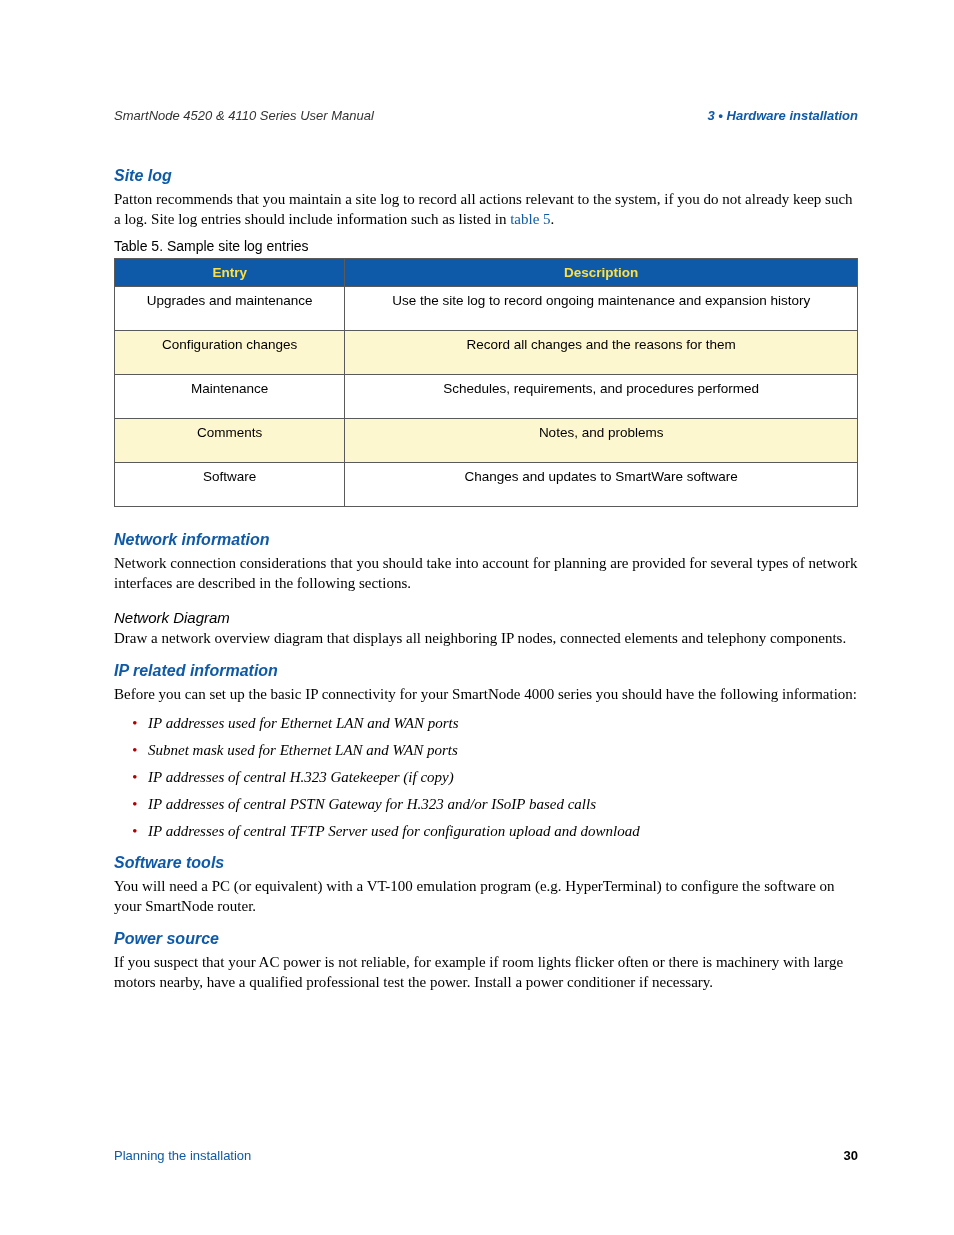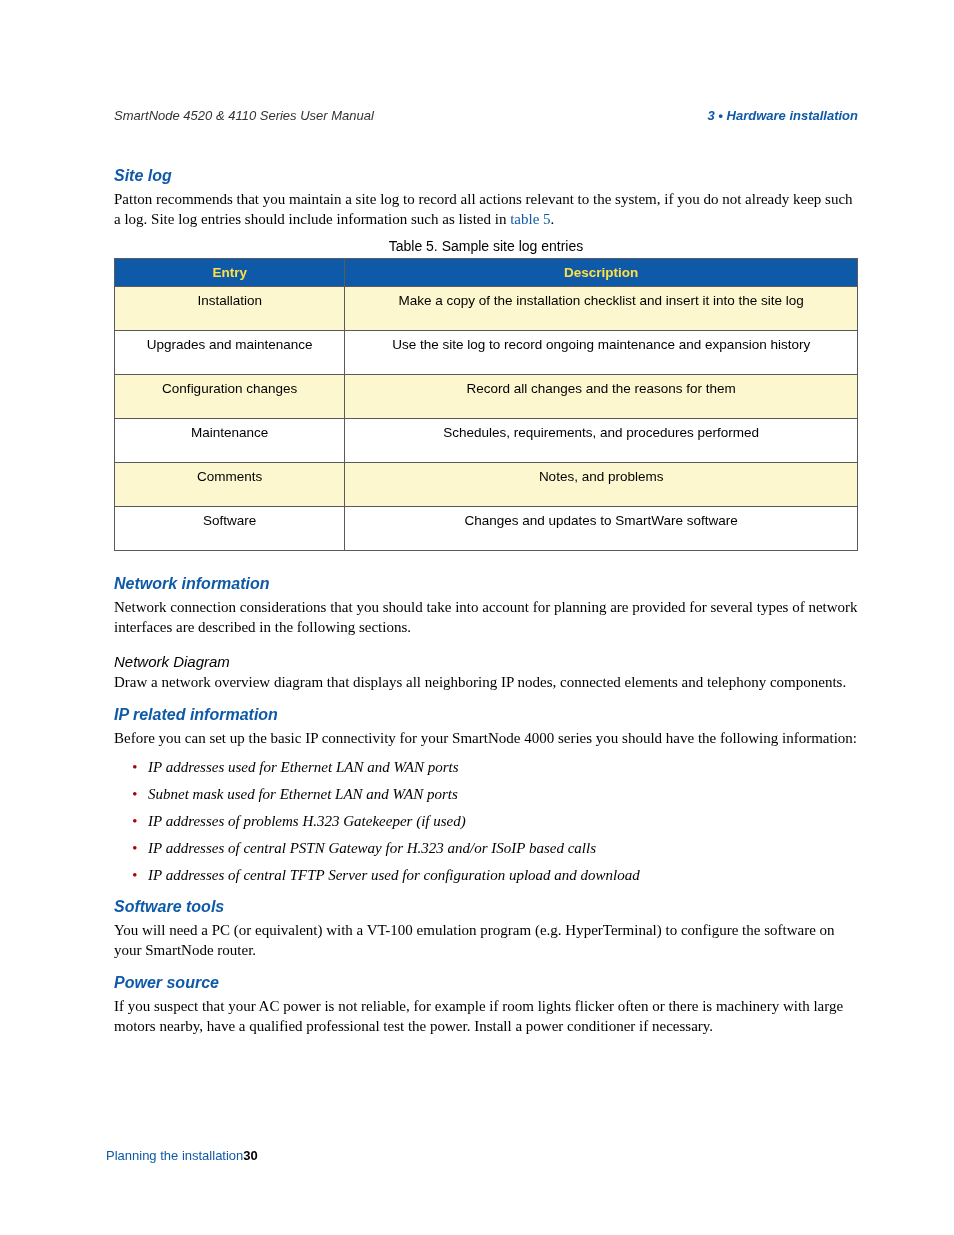--- a/index.html
+++ b/index.html
@@ -40,21 +40,20 @@
   .body-text {
     font-family: Liberation Serif, serif;
     font-size: 15px;
     line-height: 1.35;
     margin: 0 0 8px 0;
   }
   .link-ref {
     color: #0f5aa8;
   }
   .table-caption {
-    text-align: center;
     font-family: Verdana, Arial, sans-serif;
     font-size: 14px;
     margin: 2px 0 4px 0;
   }
   table.sitelog {
     width: 100%;
     border-collapse: collapse;
     font-family: Verdana, Arial, sans-serif;
     font-size: 13.5px;
   }
@@ -101,24 +100,25 @@
   ul.bullets li::before {
     content: "•";
     position: absolute;
     left: 0;
     top: 0;
     color: #b00000;
     font-size: 15px;
   }
   .footer-row {
     position: absolute;
-    left: 106px;
+    left: 114px;
     right: 96px;
     bottom: 72px;
     display: flex;
+    justify-content: space-between;
     font-family: Verdana, Arial, sans-serif;
     font-size: 13px;
   }
   .footer-left { color: #0f5aa8; }
   .footer-right { font-weight: bold; }
 </style>
 </head>
 <body>
 
 <div class="page">
@@ -135,24 +135,20 @@
 
   <div class="table-caption">Table 5. Sample site log entries</div>
   <table class="sitelog">
     <thead>
       <tr>
         <th>Entry</th>
         <th>Description</th>
       </tr>
     </thead>
     <tbody>
-      <tr class="yellow">
-        <td class="entry">Installation</td>
-        <td>Make a copy of the installation checklist and insert it into the site log</td>
-      </tr>
       <tr class="white">
         <td class="entry">Upgrades and maintenance</td>
         <td>Use the site log to record ongoing maintenance and expansion history</td>
       </tr>
       <tr class="yellow">
         <td class="entry">Configuration changes</td>
         <td>Record all changes and the reasons for them</td>
       </tr>
       <tr class="white">
         <td class="entry">Maintenance</td>
@@ -173,21 +169,21 @@
   <p class="body-text">Network connection considerations that you should take into account for planning are provided for several types of network interfaces are described in the following sections.</p>
 
   <div class="subheading">Network Diagram</div>
   <p class="body-text">Draw a network overview diagram that displays all neighboring IP nodes, connected elements and telephony components.</p>
 
   <div class="section-title">IP related information</div>
   <p class="body-text">Before you can set up the basic IP connectivity for your SmartNode 4000 series you should have the following information:</p>
   <ul class="bullets">
     <li>IP addresses used for Ethernet LAN and WAN ports</li>
     <li>Subnet mask used for Ethernet LAN and WAN ports</li>
-    <li>IP addresses of problems H.323 Gatekeeper (if used)</li>
+    <li>IP addresses of central H.323 Gatekeeper (if copy)</li>
     <li>IP addresses of central PSTN Gateway for H.323 and/or ISoIP based calls</li>
     <li>IP addresses of central TFTP Server used for configuration upload and download</li>
   </ul>
 
   <div class="section-title">Software tools</div>
   <p class="body-text">You will need a PC (or equivalent) with a VT-100 emulation program (e.g. HyperTerminal) to configure the software on your SmartNode router.</p>
 
   <div class="section-title">Power source</div>
   <p class="body-text">If you suspect that your AC power is not reliable, for example if room lights flicker often or there is machinery with large motors nearby, have a qualified professional test the power. Install a power conditioner if necessary.</p>
 

